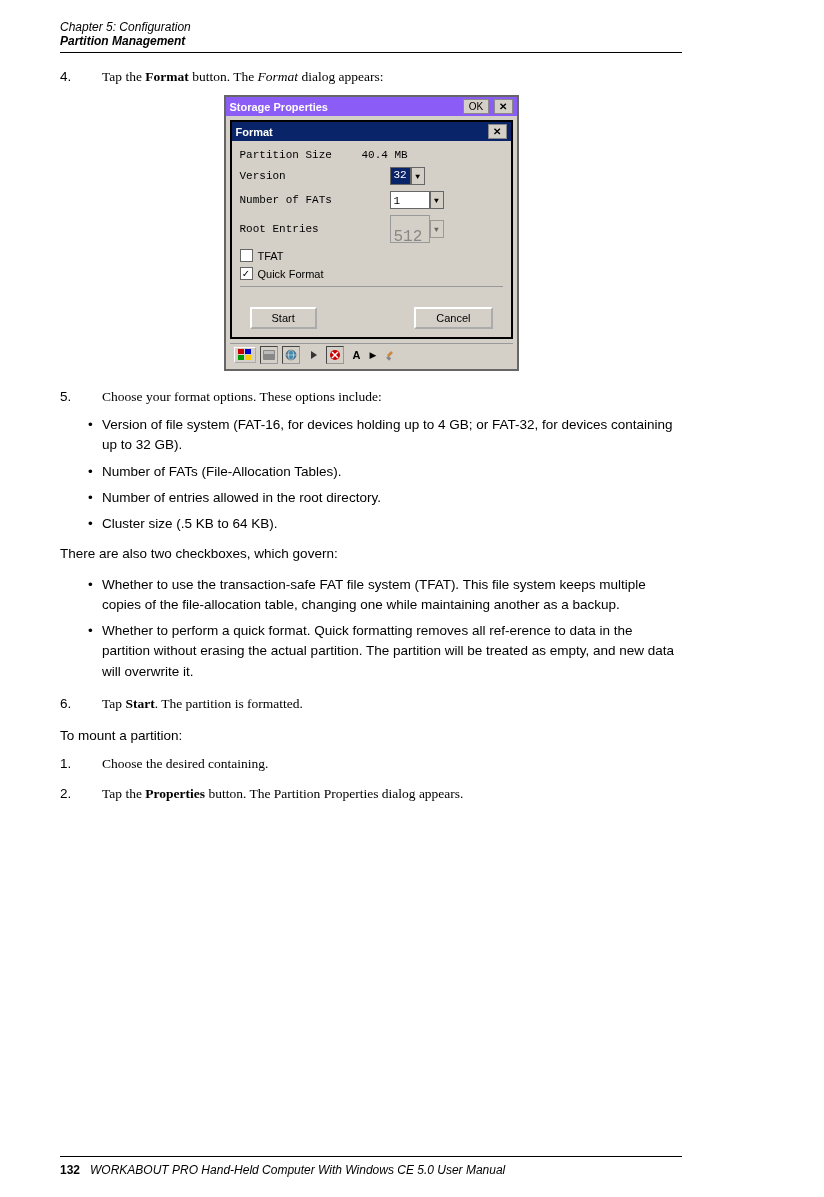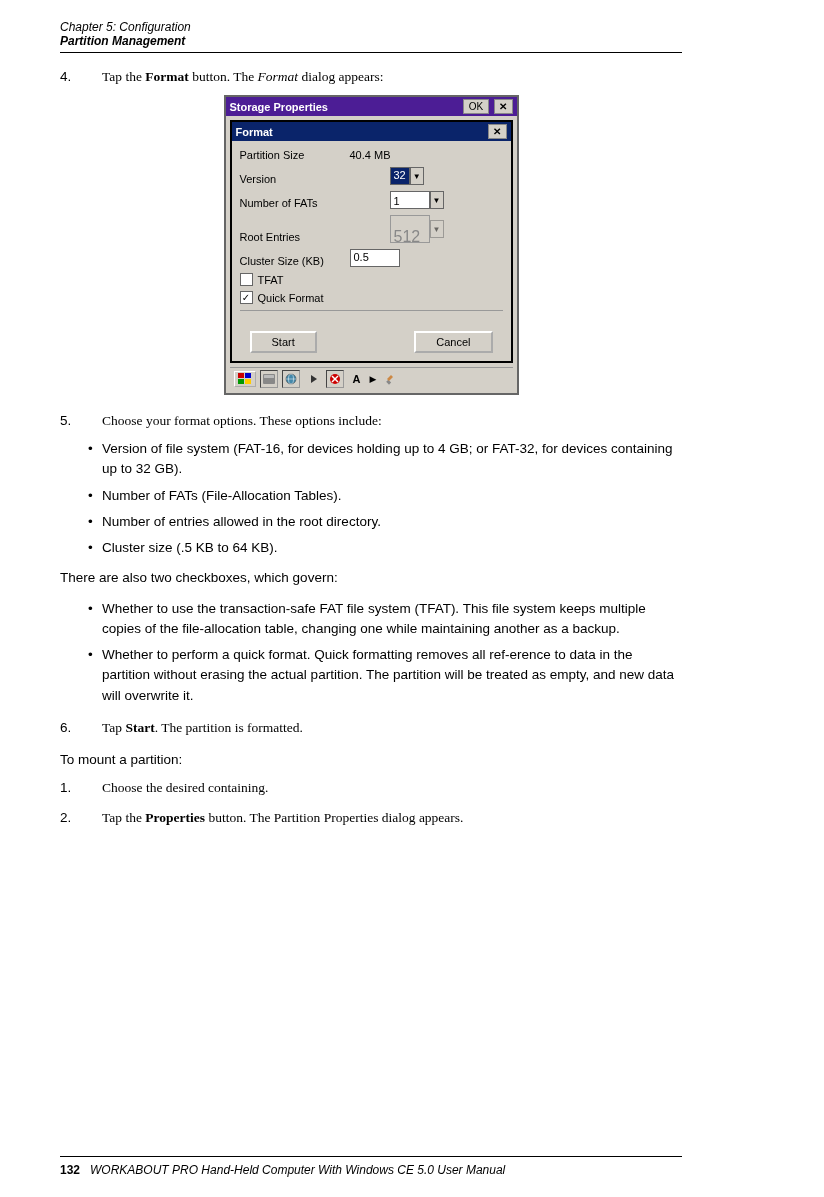--- a/index.html
+++ b/index.html
@@ -73,21 +73,21 @@
 
     .dialog-outer {
       border: 2px solid #666;
       background: #d4d0c8;
       width: 295px;
       font-family: Arial, sans-serif;
       font-size: 11px;
     }
 
     .dialog-titlebar-outer {
-      background: #4c1d95;
+      background: #8b5cf6;
       display: flex;
       align-items: center;
       justify-content: space-between;
       padding: 2px 4px;
       color: #fff;
       font-size: 11px;
       font-weight: bold;
     }
     .dialog-titlebar-outer .title-text {
       font-size: 11px;
@@ -138,31 +138,33 @@
       font-weight: bold;
     }
 
     .dialog-body {
       padding: 8px 8px 6px 8px;
       background: #d4d0c8;
     }
 
     .form-row {
       display: flex;
-      align-items: flex-end;
+      align-items: center;
       margin-bottom: 6px;
+      font-family: Liberation Mono, monospace;
     }
     .form-label {
       width: 110px;
       font-size: 11px;
       color: #000;
     }
     .form-value {
       font-size: 11px;
       color: #000;
+      margin-left: 12px;
     }
     .form-input {
       background: #fff;
       border: 1px solid #666;
       font-size: 11px;
       padding: 1px 3px;
       height: 18px;
     }
     .form-input-selected {
       background: #0a246a;
@@ -373,24 +375,20 @@
             </div>
 
             <div class="form-row">
               <span class="form-label">Root Entries</span>
               <div class="dropdown-group">
                 <span class="form-input-disabled" style="width:40px;display:inline-block;line-height:16px;">512</span>
                 <span class="dropdown-arrow" style="opacity:0.5;">▼</span>
               </div>
             </div>
 
-            <div class="form-row">
-              <span class="form-label">Cluster Size (KB)</span>
-              <span class="form-input-plain">0.5</span>
-            </div>
 
             <div class="checkbox-row">
               <div class="checkbox-box"></div>
               <span class="checkbox-label">TFAT</span>
             </div>
 
             <div class="checkbox-row">
               <div class="checkbox-box checked"></div>
               <span class="checkbox-label">Quick Format</span>
             </div>

